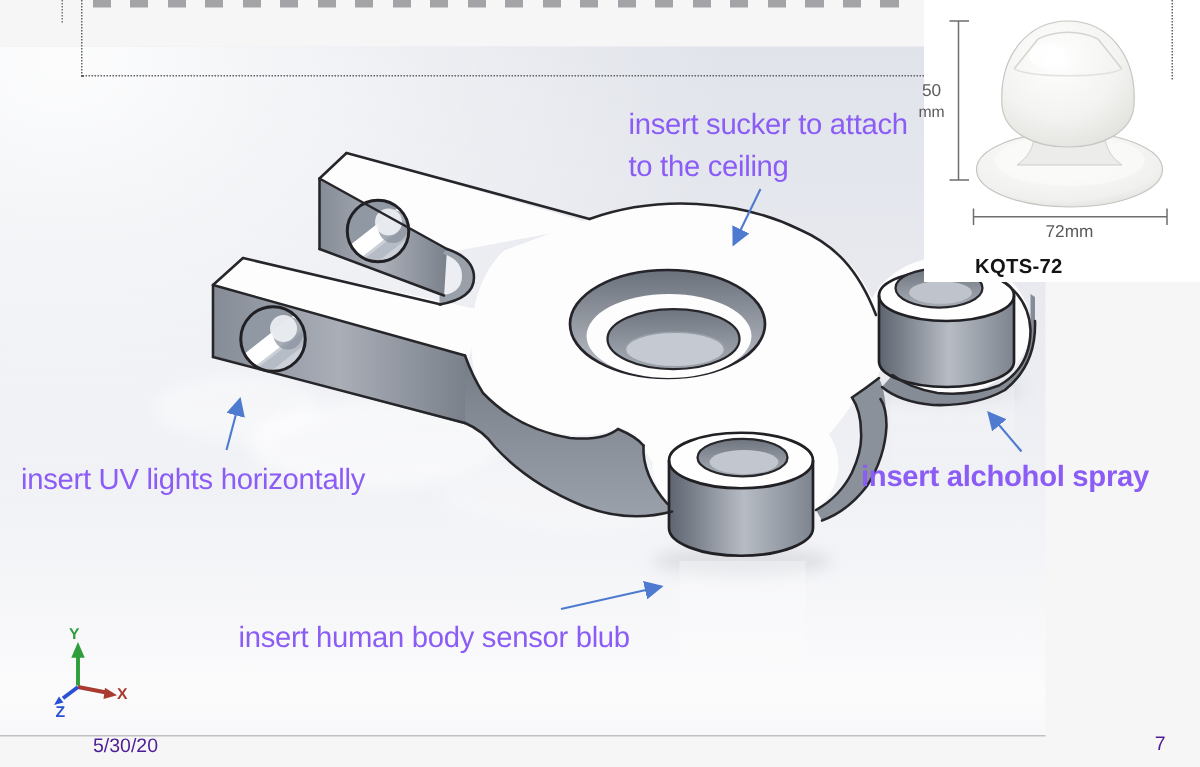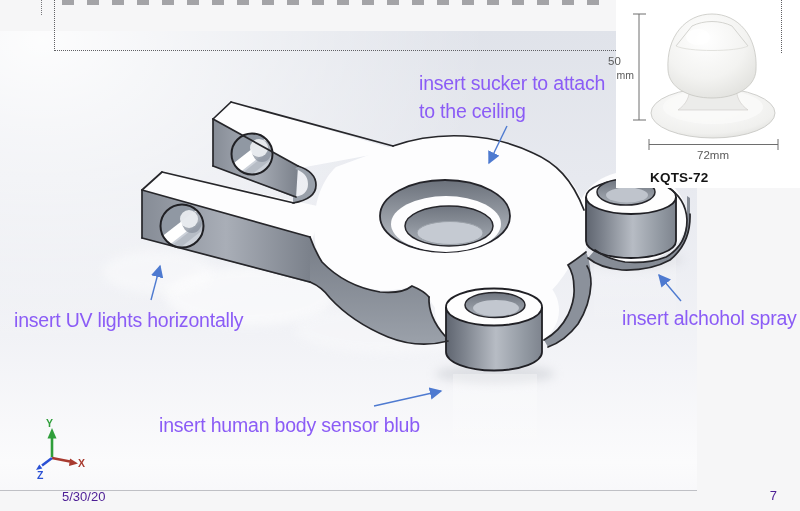--- a/index.html
+++ b/index.html
@@ -246,25 +246,25 @@
     </g>
   </svg>
 
   <div id="box-stub"></div>
 
   <div class="txt ann" style="left:419px; top:69px;">
     <div>insert sucker to attach</div>
     <div>to the ceiling</div>
   </div>
   <div class="txt ann" style="left:14px; top:306px;">insert UV lights horizontally</div>
-  <div class="txt ann" style="left:622px; top:304px;">insert alchohol spray</div>
+  <div class="txt ann" style="left:574px; top:304px;font-weight:bold;">insert alchohol spray</div>
   <div class="txt ann" style="left:159px; top:411px;">insert human body sensor blub</div>
 
-  <div class="txt dim" style="left:608px; top:55px; width:26px; text-align:left;">50</div>
-  <div class="txt dim" style="left:608px; top:69px; width:26px; text-align:right; font-size:10.5px;">mm</div>
+  <div class="txt dim" style="left:608px; top:55px; width:26px; text-align:center;">50</div>
+  <div class="txt dim" style="left:608px; top:69px; width:26px; text-align:center; font-size:10.5px;">mm</div>
   <div class="txt dim" style="left:668px; top:149px; width:90px; text-align:center;">72mm</div>
   <div class="txt code" style="left:650px; top:170px; width:126px; ">KQTS-72</div>
 
   <div class="axis-label" style="left:46px; top:417px; color:#2f9e3a;">Y</div>
   <div class="axis-label" style="left:78px; top:457px; color:#a83a2f;">X</div>
   <div class="axis-label" style="left:37px; top:469px; color:#2a50d4;">Z</div>
 
   <div class="txt footer" style="left:62px; top:489px;">5/30/20</div>
   <div class="txt footer" style="left:755px; top:488px; width:22px; text-align:right;">7</div>
 

